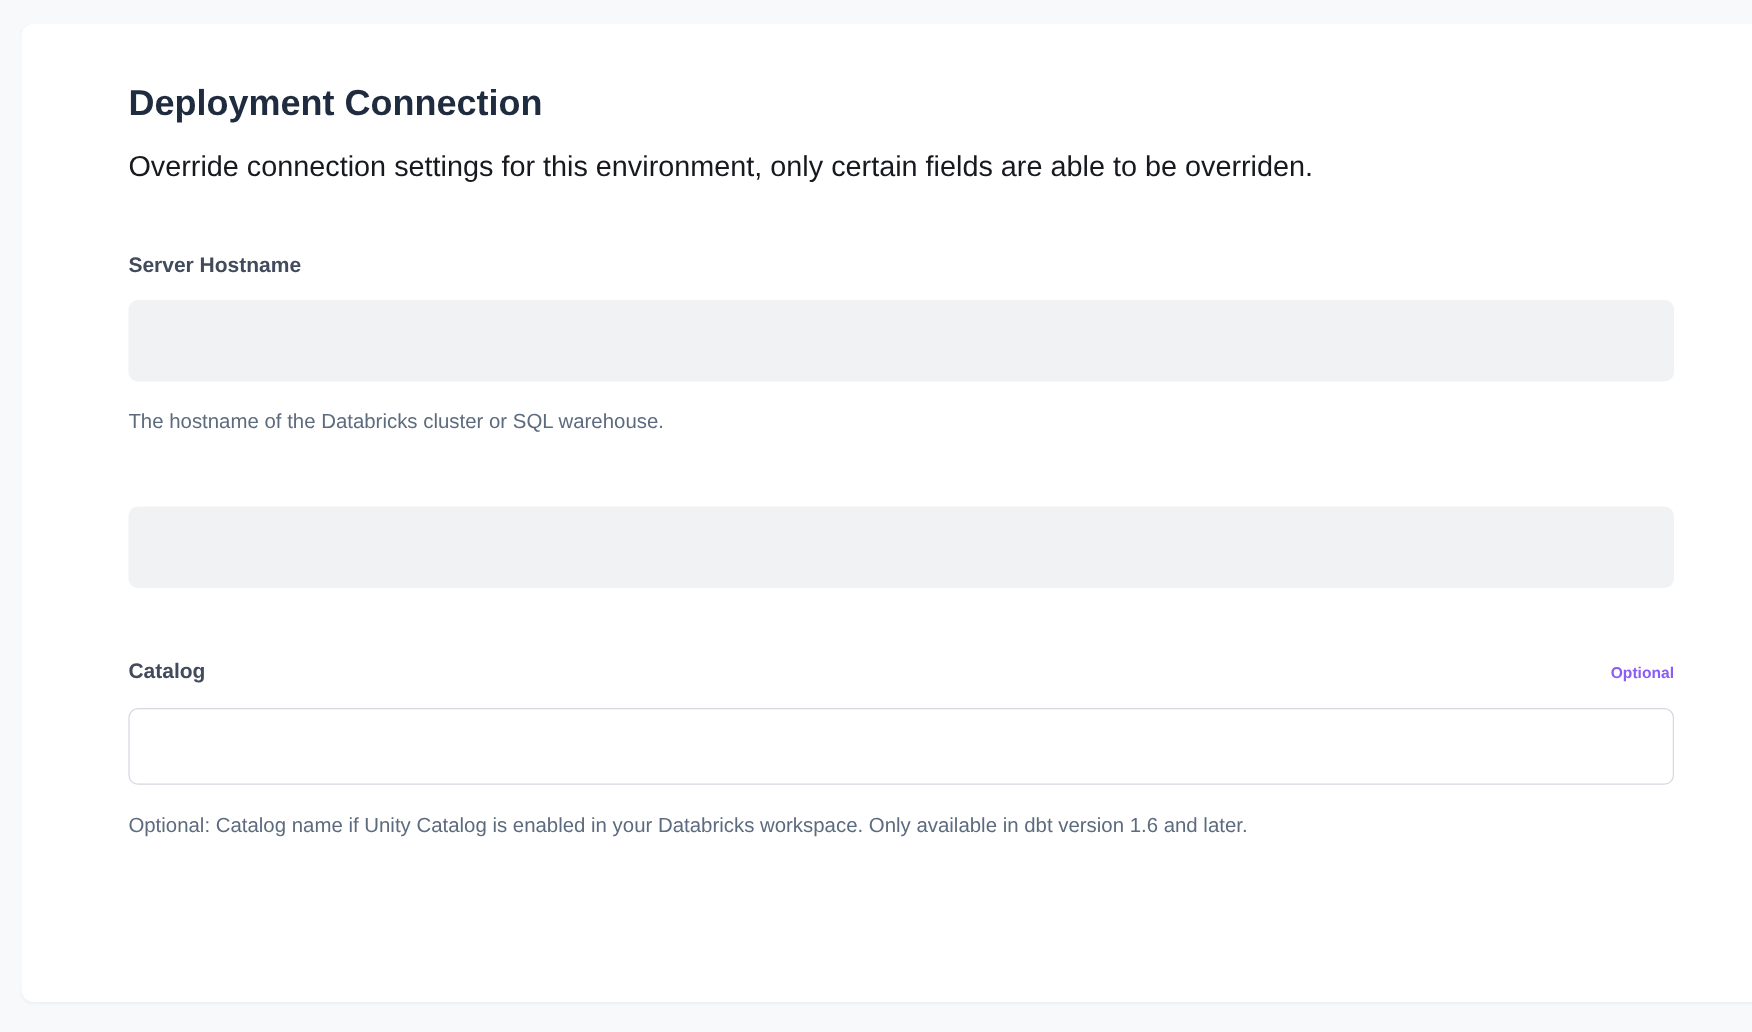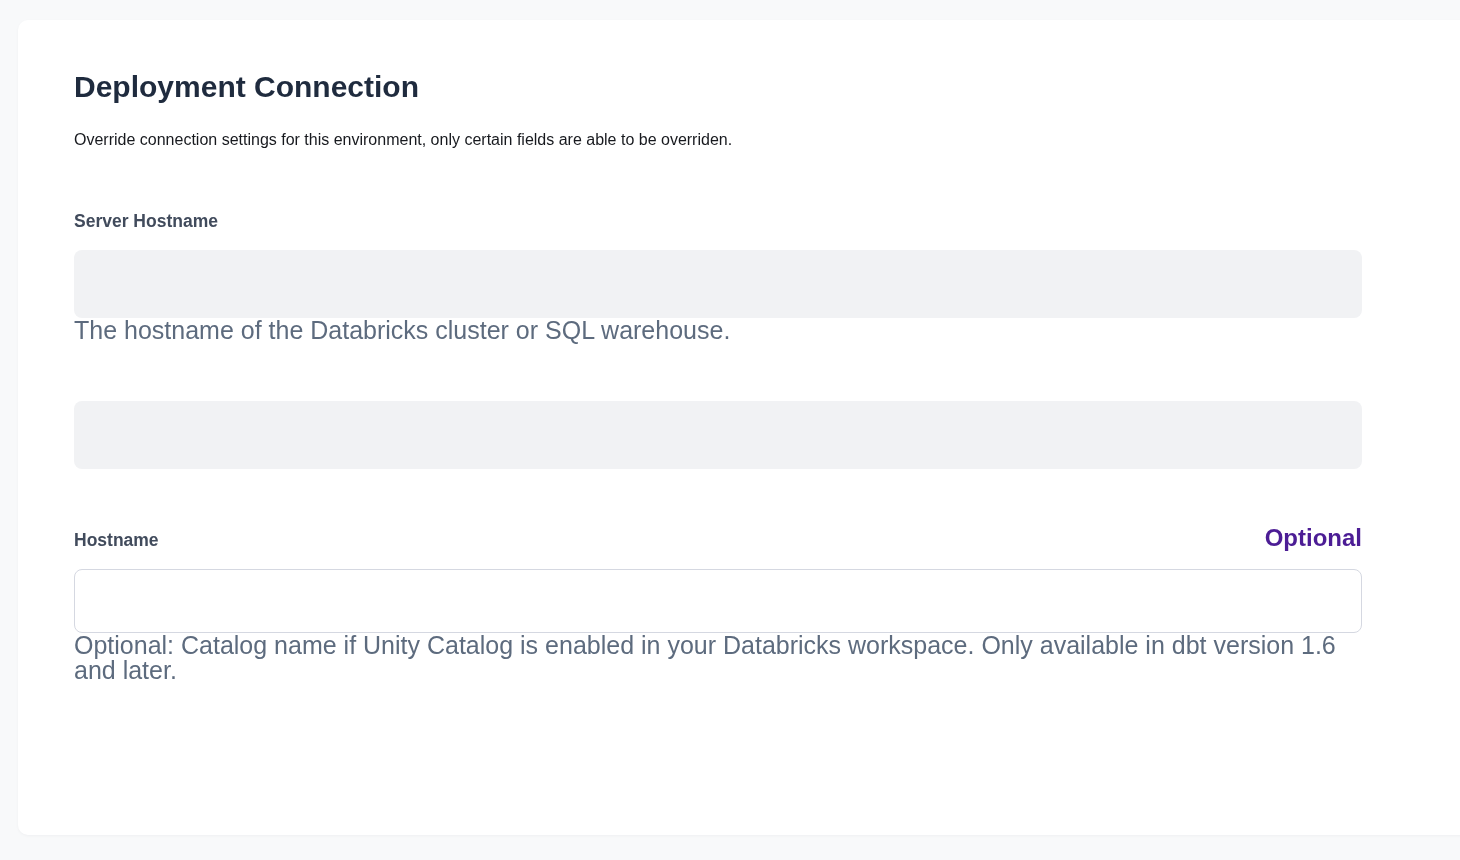--- a/index.html
+++ b/index.html
@@ -15,55 +15,55 @@
     left: 18px;
     top: 20px;
     width: 1462px;            
     height: 815px;
     background: #ffffff;
     border-radius: 10px;
     box-shadow: 0 1px 3px rgba(20, 30, 50, 0.04);
   }
   .content {
     position: absolute;
-    left: 56px;
+    left: 89px;
     top: 48px;
     width: 1288px;
   }
   h1.page-title {
     font-size: 30px;
     line-height: 38px;
     font-weight: 700;
     color: #1f2b3e;
     letter-spacing: 0;
   }
   p.subtitle {
     margin-top: 21px;
-    font-size: 16px;
+    font-size: 24px;
     line-height: 25px;
     color: #17191e;
   }
   .group { margin-top: 58px; }
   .label-row {
     display: flex;
     justify-content: space-between;
     align-items: baseline;
     margin-bottom: 18px;
   }
   .field-label {
     font-size: 17.5px;
     line-height: 22px;
     font-weight: 700;
     color: #414b5c;
   }
   .optional-tag {
-    font-size: 24px;
+    font-size: 13px;
     line-height: 22px;
     font-weight: 700;
-    color: #4c1d95;
+    color: #8b5cf6;
   }
   .text-input {
     display: block;
     width: 100%;
     height: 68px;
     border-radius: 8px;
     font-family: "Liberation Sans", sans-serif;
     font-size: 20px;
     color: #17191e;
     padding: 0 20px;
@@ -72,21 +72,22 @@
   .text-input.is-disabled {
     background: #f1f2f4;
     border: none;
   }
   .text-input.is-enabled {
     background: #ffffff;
     border: 1px solid #d5d8e1;
     height: 64px;
   }
   p.help {
-    font-size: 25px;
+    margin-top: 21px;
+    font-size: 17px;
     line-height: 25px;
     color: #5d6b7e;
   }
 </style>
 </head>
 <body>
 
 <div class="card">
   <div class="content">
 
@@ -101,21 +102,21 @@
       <input type="text" class="text-input is-disabled" disabled="" value="" style="">
       <p class="help">The hostname of the Databricks cluster or SQL warehouse.</p>
     </div>
 
     <div class="group">
       <input type="text" class="text-input is-disabled" disabled="" value="" style="">
     </div>
 
     <div class="group">
       <div class="label-row">
-        <label class="field-label">Hostname</label>
+        <label class="field-label">Catalog</label>
         <span class="optional-tag">Optional</span>
       </div>
       <input type="text" class="text-input is-enabled" value="" style="">
       <p class="help">Optional: Catalog name if Unity Catalog is enabled in your Databricks workspace. Only available in dbt version 1.6 and later.</p>
     </div>
 
   </div>
 </div>
 
 </body></html>

